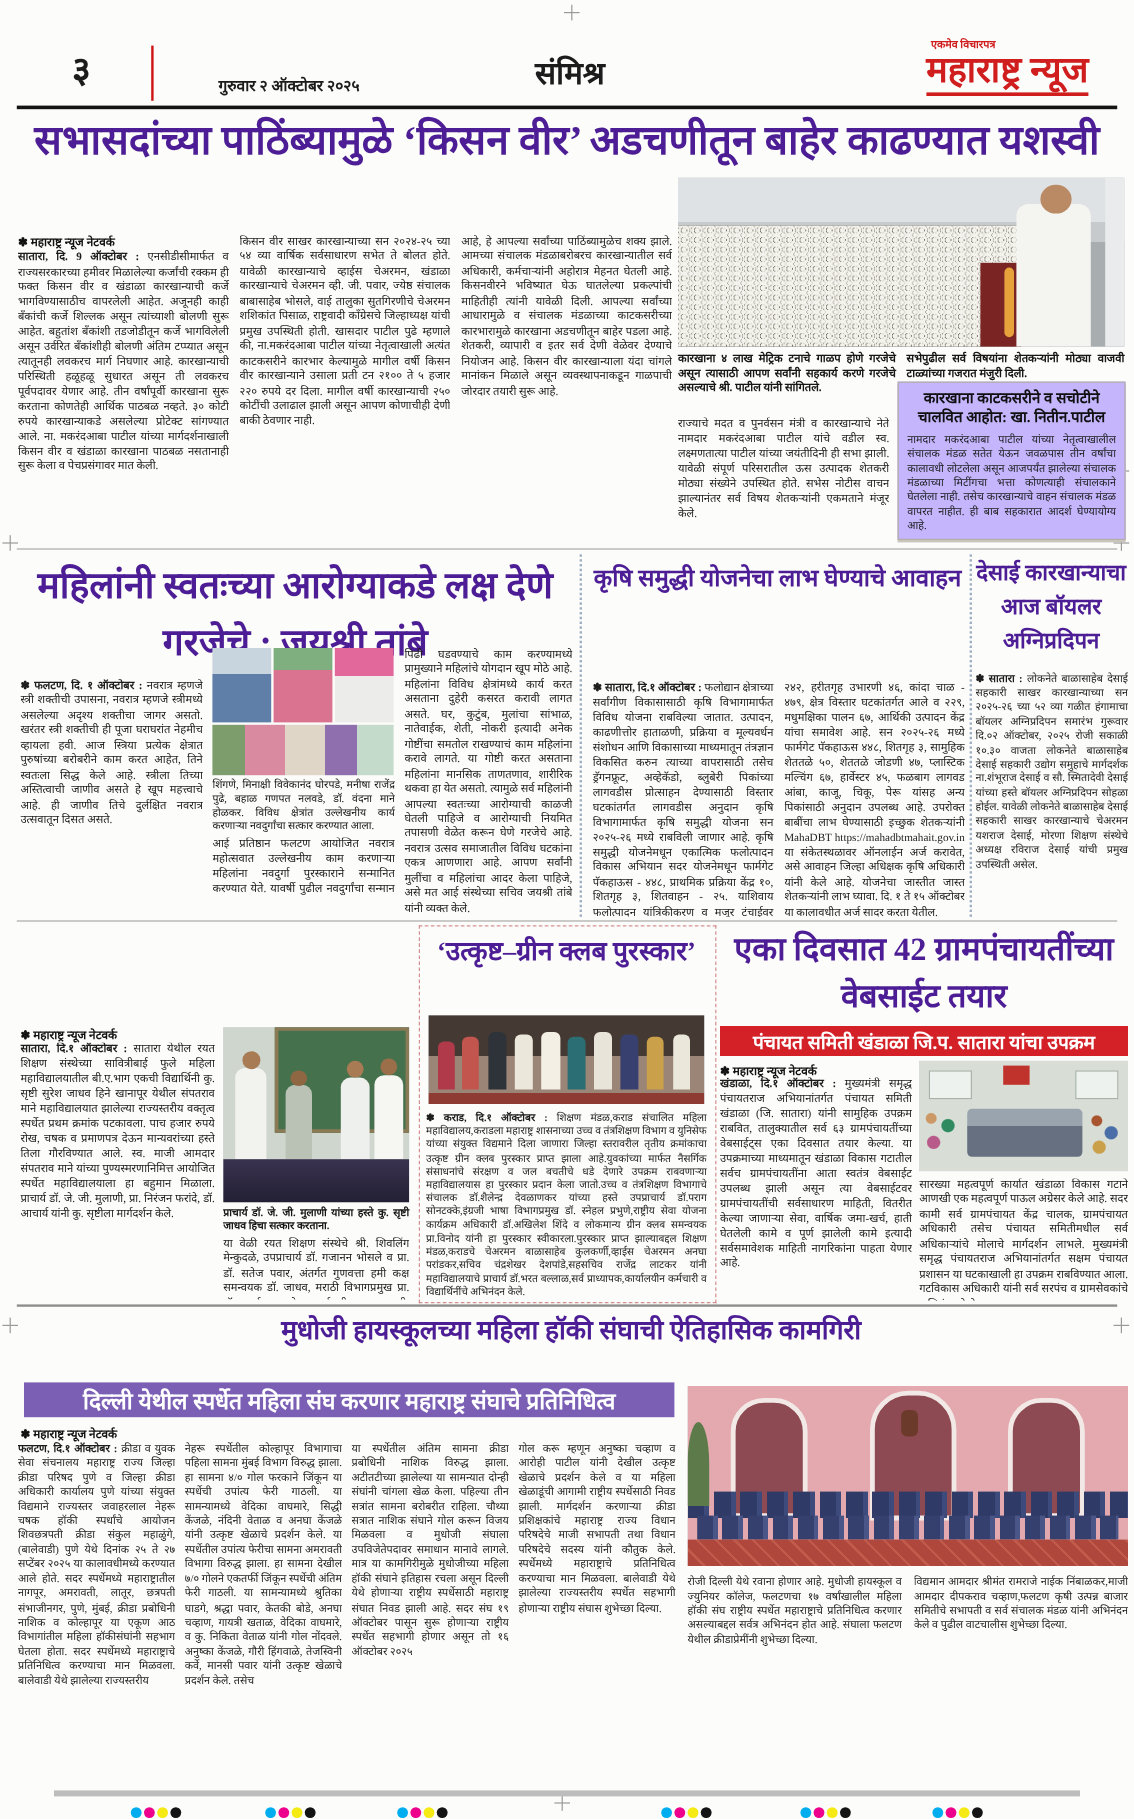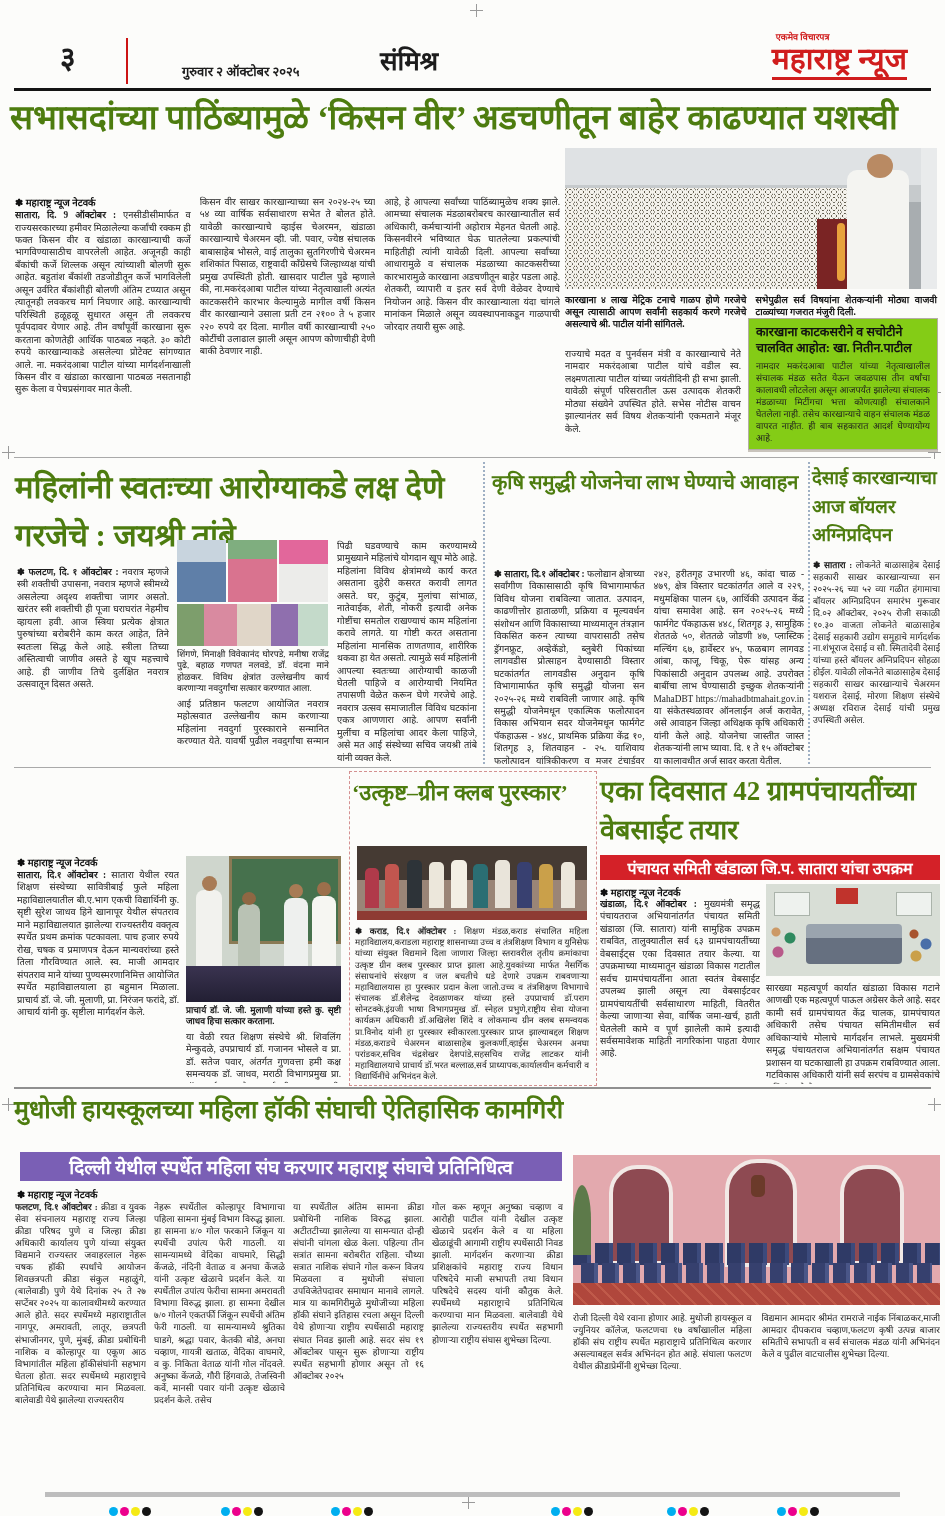--- a/index.html
+++ b/index.html
@@ -1,20 +1,20 @@
 <!DOCTYPE html>
 <html><head>
 <meta charset="utf-8">
 <style>
   html,body{margin:0;padding:0;background:#e8e8e8;}
   #page{position:relative;width:945px;height:1516px;background:#fcfcfa;overflow:hidden;
         font-family:"Liberation Serif","DejaVu Serif",serif;color:#1c1c1c;}
   .abs{position:absolute;}
-  .center{}
-  .hl{font-weight:800;color:#4d7c0f;line-height:1.15;}
+  .center{text-align:center;}
+  .hl{font-weight:800;color:#4c1d95;line-height:1.15;}
   .col{font-size:9.3px;line-height:1.34;text-align:justify;color:#1d1d1d;overflow:hidden;}
   .byline{font-weight:bold;font-size:9.8px;color:#111;}
   .dateline{font-weight:bold;}
   .caption{font-size:9.4px;line-height:1.3;font-weight:bold;color:#161616;text-align:justify;}
   .rule-h{position:absolute;background:#a9a9a9;height:1px;}
   .dotted-v{position:absolute;width:0;border-left:2px dotted #9fb0c4;}
   .dashed-box{position:absolute;border:1px dashed #d49090;}
   .cross{position:absolute;width:13px;height:13px;}
   .cross::before{content:"";position:absolute;left:0;right:0;top:6px;height:1px;background:#9a9a9a;}
   .cross::after{content:"";position:absolute;top:0;bottom:0;left:6px;width:1px;background:#9a9a9a;}
@@ -71,21 +71,21 @@
     <div style="position:absolute;right:28px;top:22px;width:62px;height:119px;background:#f4f4f1;border-radius:10px 10px 0 0;"></div>
     <div style="position:absolute;right:44px;top:6px;width:26px;height:24px;background:#b98a63;border-radius:50%;"></div>
     <div style="position:absolute;right:0;top:0;width:16px;height:141px;background:#e9ebec;"></div>
   </div>
   <div class="abs flexcols" style="left:565px;top:294px;width:372px;">
     <div class="caption">कारखाना ४ लाख मेट्रिक टनाचे गाळप होणे गरजेचे असून त्यासाठी आपण सर्वांनी सहकार्य करणे गरजेचे असल्याचे श्री. पाटील यांनी सांगितले.</div>
     <div class="caption">सभेपुढील सर्व विषयांना शेतकऱ्यांनी मोठ्या वाजवी टाळ्यांच्या गजरात मंजुरी दिली.</div>
   </div>
   <div class="abs col" style="left:565px;top:348px;width:176px;height:104px;">राज्याचे मदत व पुनर्वसन मंत्री व कारखान्याचे नेते नामदार मकरंदआबा पाटील यांचे वडील स्व. लक्ष्मणतात्या पाटील यांच्या जयंतीदिनी ही सभा झाली. यावेळी संपूर्ण परिसरातील ऊस उत्पादक शेतकरी मोठ्या संख्येने उपस्थित होते. सभेस नोटीस वाचन झाल्यानंतर सर्व विषय शेतकऱ्यांनी एकमताने मंजूर केले.</div>
 
-  <div class="abs" style="left:748px;top:318px;width:190px;height:132px;background:#84cc16;border:1px solid #b3aea6;box-shadow:0 2px 0 #c9c4bc;padding:5px 7px;box-sizing:border-box;">
+  <div class="abs" style="left:748px;top:318px;width:190px;height:132px;background:#c4b5fd;border:1px solid #b3aea6;box-shadow:0 2px 0 #c9c4bc;padding:5px 7px;box-sizing:border-box;">
     <div class="center" style="font-size:12.5px;font-weight:800;line-height:1.3;color:#111;">कारखाना काटकसरीने व सचोटीने चालवित आहोत: खा. नितीन.पाटील</div>
     <div class="col" style="font-size:9px;margin-top:3px;">नामदार मकरंदआबा पाटील यांच्या नेतृत्वाखालील संचालक मंडळ सतेत येऊन जवळपास तीन वर्षांचा कालावधी लोटलेला असून आजपर्यंत झालेल्या संचालक मंडळाच्या मिटींगचा भत्ता कोणत्याही संचालकाने घेतलेला नाही. तसेच कारखान्याचे वाहन संचालक मंडळ वापरत नाहीत. ही बाब सहकारात आदर्श घेण्यायोग्य आहे.</div>
   </div>
 
   <div class="rule-h" style="left:14px;right:14px;top:457px;"></div>
 
   <div class="abs hl center" style="left:15px;top:464px;width:462px;font-size:31px;line-height:1.55;">महिलांनी स्वतःच्या आरोग्याकडे लक्ष देणे गरजेचे : जयश्री तांबे</div>
   <div class="abs col" style="left:17px;top:566px;width:152px;height:198px;">
     <span class="dateline">✽ फलटण, दि. १ ऑक्टोबर :</span>
     <span>नवरात्र म्हणजे स्त्री शक्तीची उपासना, नवरात्र म्हणजे स्त्रीमध्ये असलेल्या अदृश्य शक्तीचा जागर असतो. खरंतर स्त्री शक्तीची ही पूजा घराघरांत नेहमीच व्हायला हवी. आज स्त्रिया प्रत्येक क्षेत्रात पुरुषांच्या बरोबरीने काम करत आहेत, तिने स्वतःला सिद्ध केले आहे. स्त्रीला तिच्या अस्तित्वाची जाणीव असते हे खूप महत्त्वाचे आहे. ही जाणीव तिचे दुर्लक्षित नवरात्र उत्सवातून दिसत असते.</span>
@@ -186,21 +186,21 @@
       radial-gradient(circle at 8px 26px,#b85a8a 0 5px,transparent 6px),#d8ded6;"></div>
     <div style="position:absolute;right:4px;top:42px;width:30px;height:44px;background:
       radial-gradient(circle at 8px 8px,#a8542f 0 4px,transparent 5px),
       radial-gradient(circle at 20px 18px,#4a6ea8 0 5px,transparent 6px),
       radial-gradient(circle at 10px 30px,#caa04a 0 5px,transparent 6px),#d8ded6;"></div>
   </div>
   <div class="abs col" style="left:766px;top:982px;width:174px;height:102px;">सारख्या महत्वपूर्ण कार्यात खंडाळा विकास गटाने आणखी एक महत्वपूर्ण पाऊल अग्रेसर केले आहे. सदर कामी सर्व ग्रामपंचायत केंद्र चालक, ग्रामपंचायत अधिकारी तसेच पंचायत समितीमधील सर्व अधिकाऱ्यांचे मोलाचे मार्गदर्शन लाभले. मुख्यमंत्री समृद्ध पंचायतराज अभियानांतर्गत सक्षम पंचायत प्रशासन या घटकाखाली हा उपक्रम राबविण्यात आला. गटविकास अधिकारी यांनी सर्व सरपंच व ग्रामसेवकांचे अभिनंदन केले.</div>
 
   <div class="rule-h" style="left:14px;right:14px;top:1087px;height:2px;background:#8f8f8f;"></div>
 
-  <div class="abs hl center" style="left:14px;right:7px;top:1096px;font-size:25px;">मुधोजी हायस्कूलच्या महिला हॉकी संघाची ऐतिहासिक कामगिरी</div>
+  <div class="abs hl center" style="left:14px;right:7px;top:1096px;font-size:22px;">मुधोजी हायस्कूलच्या महिला हॉकी संघाची ऐतिहासिक कामगिरी</div>
   <div class="abs banner" style="left:20px;top:1152px;width:542px;height:29px;background:#7a5fb5;font-size:19px;">दिल्ली येथील स्पर्धेत महिला संघ करणार महाराष्ट्र संघाचे प्रतिनिधित्व</div>
   <div class="abs byline" style="left:17px;top:1188px;">✽ महाराष्ट्र न्यूज नेटवर्क</div>
 
   <div class="abs flexcols" style="left:15px;top:1201px;width:548px;height:288px;gap:8px;">
     <div class="col" style="font-size:9px;">
       <span class="dateline">फलटण, दि.१ ऑक्टोबर :</span>
       <span>क्रीडा व युवक सेवा संचनालय महाराष्ट्र राज्य जिल्हा क्रीडा परिषद पुणे व जिल्हा क्रीडा अधिकारी कार्यालय पुणे यांच्या संयुक्त विद्यमाने राज्यस्तर जवाहरलाल नेहरू चषक हॉकी स्पर्धांचे आयोजन शिवछत्रपती क्रीडा संकुल महाळुंगे, (बालेवाडी) पुणे येथे दिनांक २५ ते २७ सप्टेंबर २०२५ या कालावधीमध्ये करण्यात आले होते. सदर स्पर्धेमध्ये महाराष्ट्रातील नागपूर, अमरावती, लातूर, छत्रपती संभाजीनगर, पुणे, मुंबई, क्रीडा प्रबोधिनी नाशिक व कोल्हापूर या एकूण आठ विभागांतील महिला हॉकीसंघांनी सहभाग घेतला होता. सदर स्पर्धेमध्ये महाराष्ट्राचे प्रतिनिधित्व करण्याचा मान मिळवला. बालेवाडी येथे झालेल्या राज्यस्तरीय</span>
     </div>
     <div class="col" style="font-size:9px;">नेहरू स्पर्धेतील कोल्हापूर विभागाचा पहिला सामना मुंबई विभाग विरुद्ध झाला. हा सामना ४/० गोल फरकाने जिंकून या स्पर्धेची उपांत्य फेरी गाठली. या सामन्यामध्ये वेदिका वाघमारे, सिद्धी केंजळे, नंदिनी वेताळ व अनघा केंजळे यांनी उत्कृष्ट खेळाचे प्रदर्शन केले. या स्पर्धेतील उपांत्य फेरीचा सामना अमरावती विभागा विरुद्ध झाला. हा सामना देखील ७/० गोलने एकतर्फी जिंकून स्पर्धेची अंतिम फेरी गाठली. या सामन्यामध्ये श्रुतिका घाडगे, श्रद्धा पवार, केतकी बोडे, अनघा चव्हाण, गायत्री खताळ, वेदिका वाघमारे, व कु. निकिता वेताळ यांनी गोल नोंदवले. अनुष्का केंजळे, गौरी हिंगवाळे, तेजस्विनी कर्वे, मानसी पवार यांनी उत्कृष्ट खेळाचे प्रदर्शन केले. तसेच</div>
     <div class="col" style="font-size:9px;">या स्पर्धेतील अंतिम सामना क्रीडा प्रबोधिनी नाशिक विरुद्ध झाला. अटीतटीच्या झालेल्या या सामन्यात दोन्ही संघांनी चांगला खेळ केला. पहिल्या तीन सत्रांत सामना बरोबरीत राहिला. चौथ्या सत्रात नाशिक संघाने गोल करून विजय मिळवला व मुधोजी संघाला उपविजेतेपदावर समाधान मानावे लागले. मात्र या कामगिरीमुळे मुधोजीच्या महिला हॉकी संघाने इतिहास रचला असून दिल्ली येथे होणाऱ्या राष्ट्रीय स्पर्धेसाठी महाराष्ट्र संघात निवड झाली आहे. सदर संघ १९ ऑक्टोबर पासून सुरू होणाऱ्या राष्ट्रीय स्पर्धेत सहभागी होणार असून तो १६ ऑक्टोबर २०२५</div>

